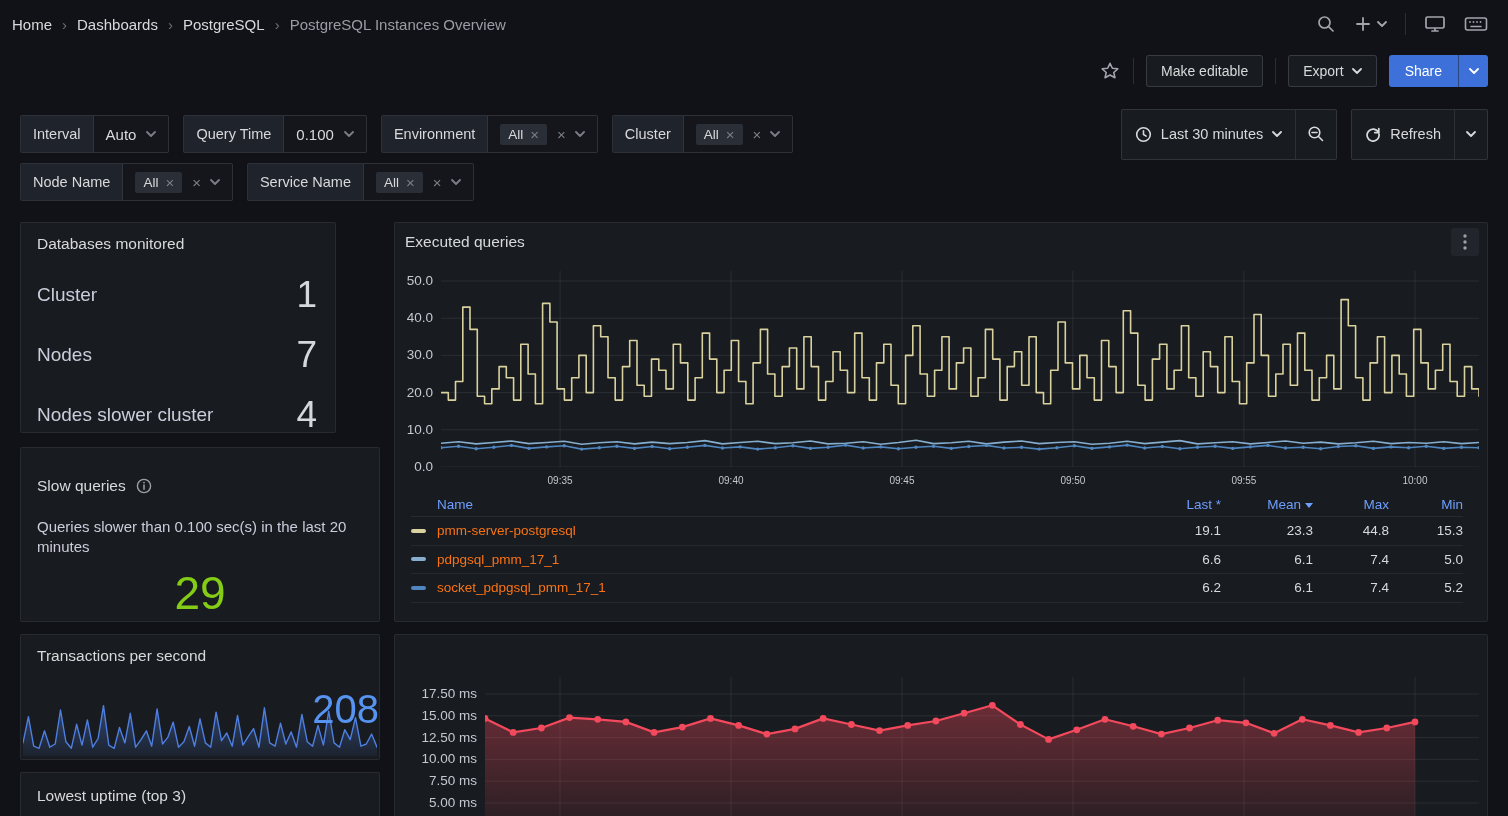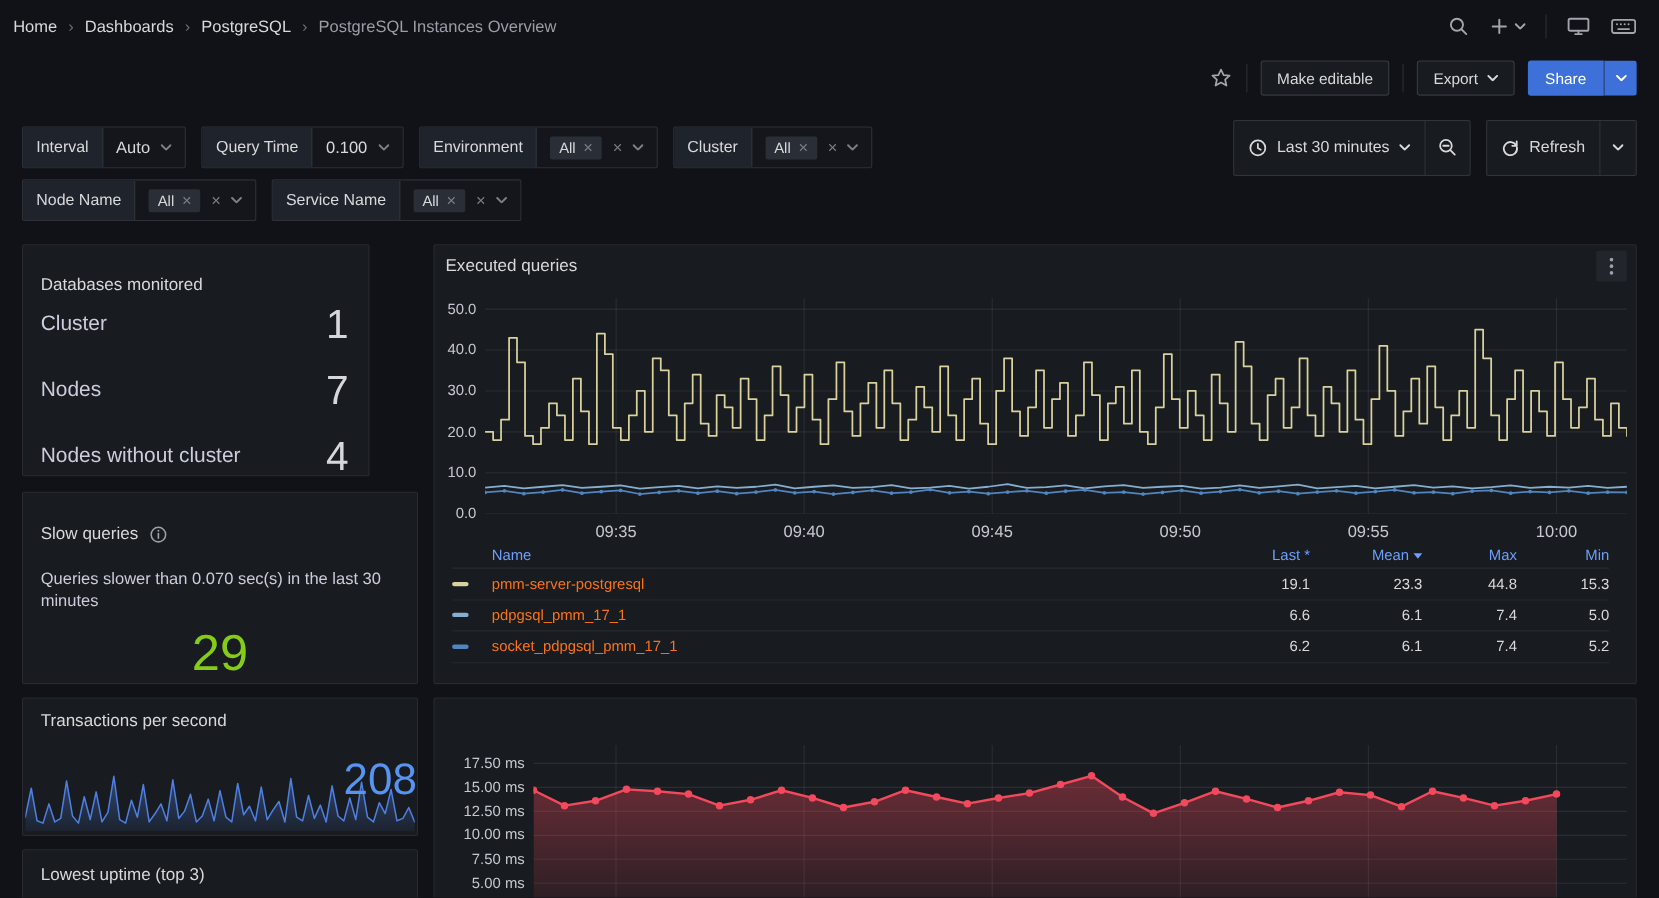--- a/index.html
+++ b/index.html
@@ -43,21 +43,21 @@
   .time-controls { margin-left:auto; display:flex; align-items:center; gap:14px; }
   .tgroup { display:flex; align-items:stretch; height:51px; border:1px solid rgba(204,204,220,0.14); border-radius:2px; background:#181b20; overflow:hidden; }
   .tseg { display:flex; align-items:center; gap:9px; padding:0 13px; font-size:14.5px; font-weight:500; color:#d8d9da; cursor:pointer; }
   .tseg + .tseg { border-left:1px solid rgba(204,204,220,0.12); }
   .tseg.square { padding:0 11px; }
 
   
   .panel { position:absolute; background:#181b1f; border:1px solid rgba(204,204,220,0.09); border-radius:2px; }
   .ptitle { font-size:15.5px; font-weight:500; color:#d8d9da; }
 
-  #p-dbs   { left:20px;  top:222px; width:316px; height:211px; padding:28px 16px; }
+  #p-dbs   { left:20px;  top:222px; width:316px; height:211px; padding:12px 16px; }
   #p-slow  { left:20px;  top:447px; width:360px; height:175px; padding:29px 16px; }
   #p-tps   { left:20px;  top:634px; width:360px; height:126px; padding:12px 16px; }
   #p-up    { left:20px;  top:772px; width:360px; height:120px; padding:14px 16px; }
   #p-eq    { left:394px; top:222px; width:1094px; height:400px; }
   #p-et    { left:394px; top:634px; width:1094px; height:240px; }
 
   .stat-row { display:flex; align-items:center; justify-content:space-between; position:absolute; left:16px; right:18px; height:50px; }
   .stat-label { font-size:19px; color:#ccccdc; }
   .stat-value { font-size:37px; font-weight:300; color:#d5d6de; }
 
@@ -69,25 +69,25 @@
   .tps-value { position:absolute; left:0; right:0; top:52px; text-align:center; font-size:40px; font-weight:400; z-index:2; }
   .tps-chart { position:absolute; left:2px; bottom:3px; z-index:1; }
 
   .panel-header { position:relative; padding:10px 8px 0 10px; }
   .kebab { position:absolute; top:5px; right:8px; width:28px; height:28px; border-radius:2px; background:#22252b; display:flex; align-items:center; justify-content:center; cursor:pointer; color:#9da0a8; }
 
   .plot-area { position:absolute; }
   .ylabels { position:absolute; }
   .ylabels span { position:absolute; right:0; font-size:13.5px; color:#c6c7d1; white-space:nowrap; }
   .xlabels { position:absolute; height:18px; }
-  .xlabels span { position:absolute; transform:translateX(-50%); font-size:15px; color:#c6c7d1; white-space:nowrap; }
+  .xlabels span { position:absolute; transform:translateX(-50%); font-size:10px; color:#c6c7d1; white-space:nowrap; }
 
   
   .legend { position:absolute; left:16px; right:24px; top:270px; font-size:13.5px; }
-  .lgrid { display:grid; grid-template-columns:26px 1fr 90px 92px 76px 74px; align-items:center;gap:10px; }
+  .lgrid { display:grid; grid-template-columns:26px 1fr 90px 92px 76px 74px; align-items:center; }
   .lhead { height:24px; color:#6e9fff; font-weight:500; border-bottom:1px solid rgba(204,204,220,0.09); }
   .lhead .num, .lrow .num { text-align:right; }
   .lhead .with-caret { display:flex; align-items:center; justify-content:flex-end; gap:4px; }
   .sort-caret { width:0; height:0; border-left:4px solid transparent; border-right:4px solid transparent; border-top:5px solid #6e9fff; margin-top:1px; }
   .lrow { height:28.5px; border-bottom:1px solid rgba(204,204,220,0.08); color:#d8d9da; cursor:pointer; }
   .swatch { width:15px; height:4px; border-radius:2px; }
   .lname { color:#f97316; }
 </style>
 </head>
 <body>
@@ -294,37 +294,37 @@
   <div class="ptitle">Databases monitored</div>
   <div class="stat-row" style="top:47px;">
     <span class="stat-label">Cluster</span>
     <span class="stat-value">1</span>
   </div>
   <div class="stat-row" style="top:107px;">
     <span class="stat-label">Nodes</span>
     <span class="stat-value">7</span>
   </div>
   <div class="stat-row" style="top:167px;">
-    <span class="stat-label">Nodes without cluster</span>
+    <span class="stat-label">Nodes slower cluster</span>
     <span class="stat-value">4</span>
   </div>
 </section>
 
 <section class="panel" id="p-slow">
   <div class="slow-title-row">
     <span class="ptitle">Slow queries</span>
     <span class="icon info-icon">
       <svg width="16" height="16" viewBox="0 0 16 16">
           <circle cx="8" cy="8" r="6.6" fill="none" stroke="currentColor" stroke-width="1.4"></circle>
           <line x1="8" y1="7" x2="8" y2="11.3" stroke="currentColor" stroke-width="1.5" stroke-linecap="round"></line>
           <circle cx="8" cy="4.6" r="0.9" fill="currentColor"></circle>
         </svg>
     </span>
   </div>
-  <div class="slow-desc">Queries slower than 0.070 sec(s) in the last 30 minutes</div>
+  <div class="slow-desc">Queries slower than 0.100 sec(s) in the last 20 minutes</div>
   <div class="slow-value">29</div>
 </section>
 
 <section class="panel" id="p-tps">
   <div class="ptitle">Transactions per second</div>
   <div class="tps-value" style="color: rgb(87, 148, 242); text-align: right;">208</div>
   <svg class="tps-chart" width="354" height="58">
       <defs>
         <linearGradient id="tps-g0" x1="0" y1="0" x2="0" y2="1">
           <stop offset="0%" stop-color="#4e7fe0" stop-opacity="0.42"></stop>

